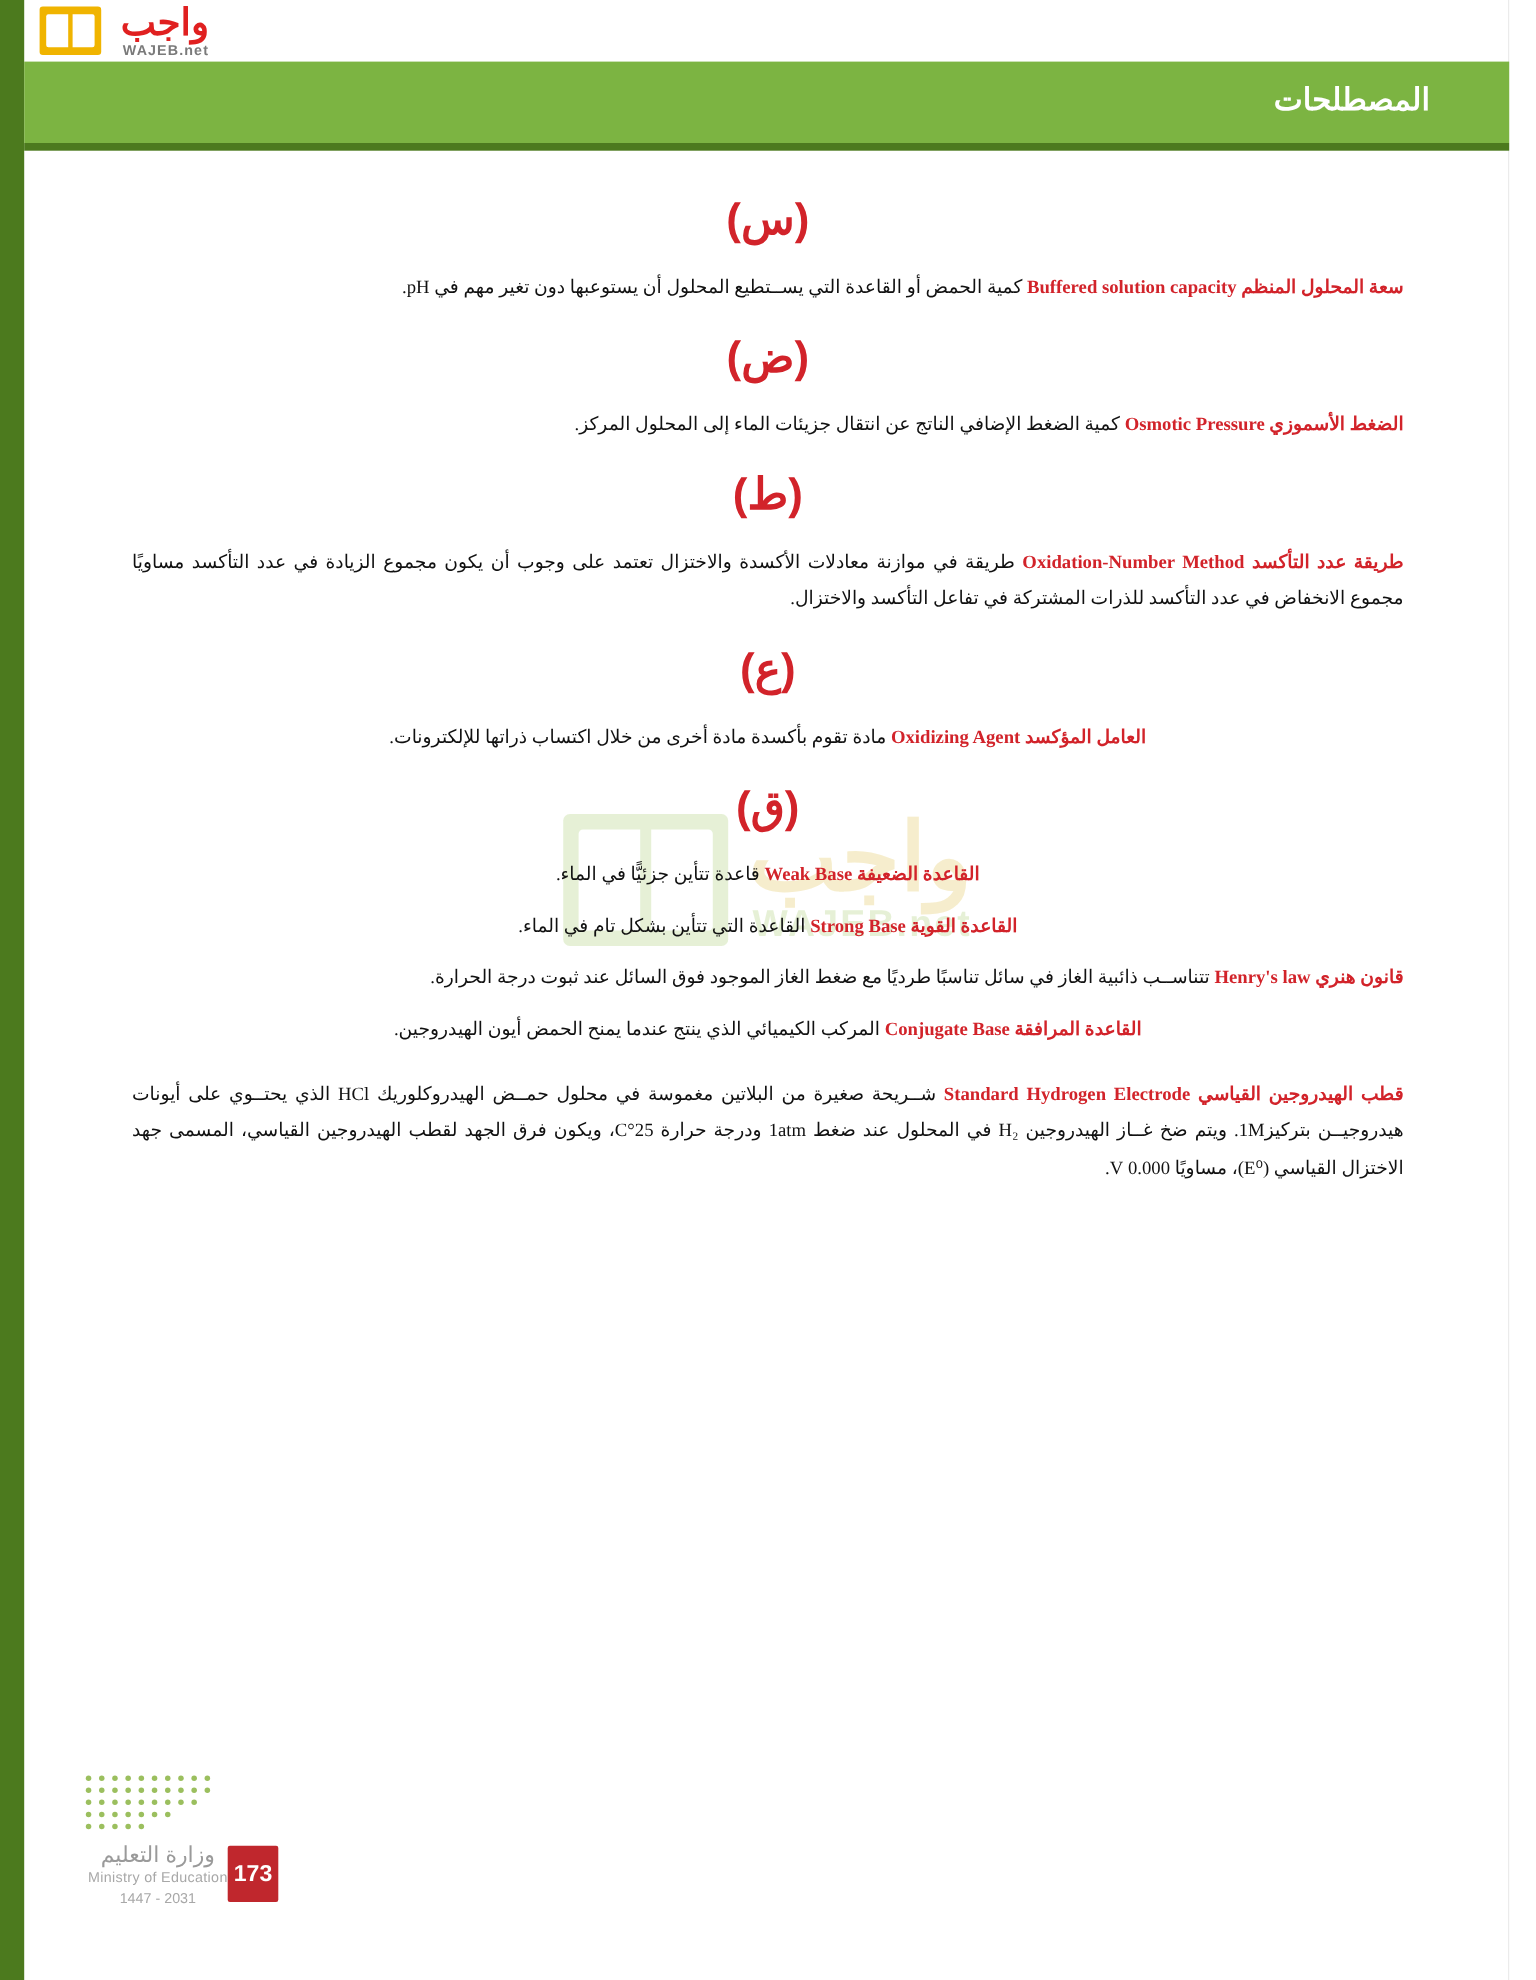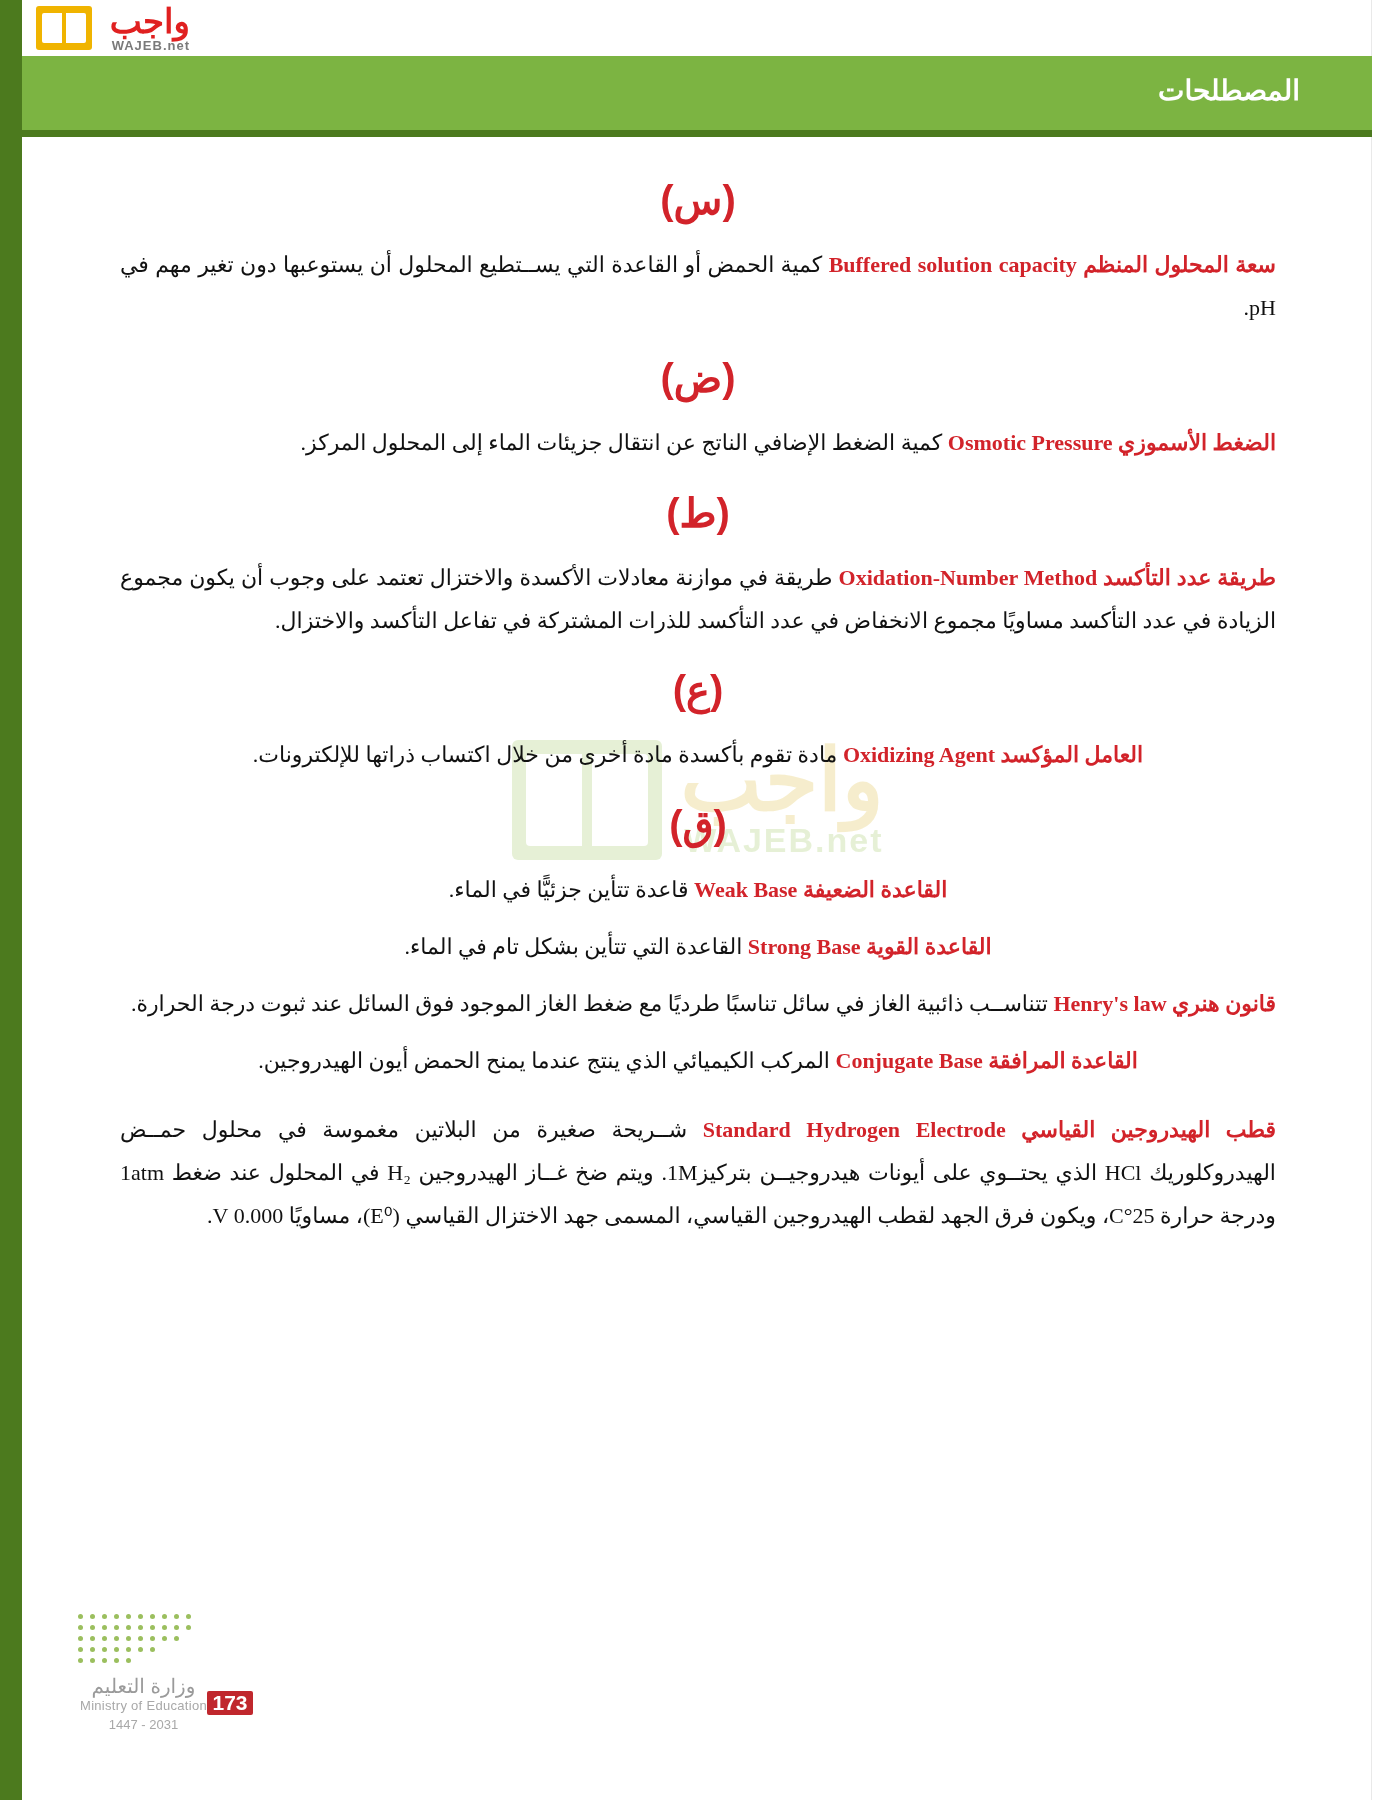--- a/index.html
+++ b/index.html
@@ -154,21 +154,21 @@
     color: #d2232a;
     font-size: 40px;
     font-weight: bold;
     font-family: "Liberation Sans", sans-serif;
     margin: 26px 0 22px 0;
     line-height: 1.1;
   }
   .letter-heading.first { margin-top: 8px; }
 
   .entry {
-    font-size: 22px;
+    font-size: 17px;
     line-height: 1.95;
     color: #111111;
     margin: 0 0 14px 0;
     text-align: justify;
     text-justify: inter-word;
   }
   .term {
     color: #d2232a;
     font-weight: bold;
   }
@@ -264,21 +264,21 @@
   .moe-wrap {
     position: absolute;
     left: 0;
     top: 60px;
     display: flex;
     align-items: center;
     direction: rtl;
   }
   .page-badge {
     width: 46px;
-    height: 24px;
+    height: 51px;
     background: #c0272d;
     color: #ffffff;
     font-family: "Liberation Sans", sans-serif;
     font-size: 21px;
     font-weight: bold;
     display: flex;
     align-items: center;
     justify-content: center;
     border-radius: 2px;
   }

